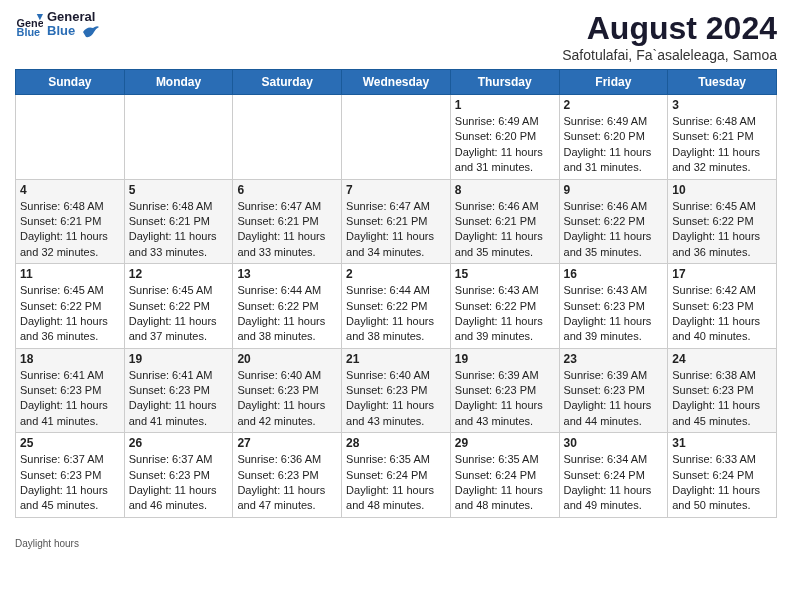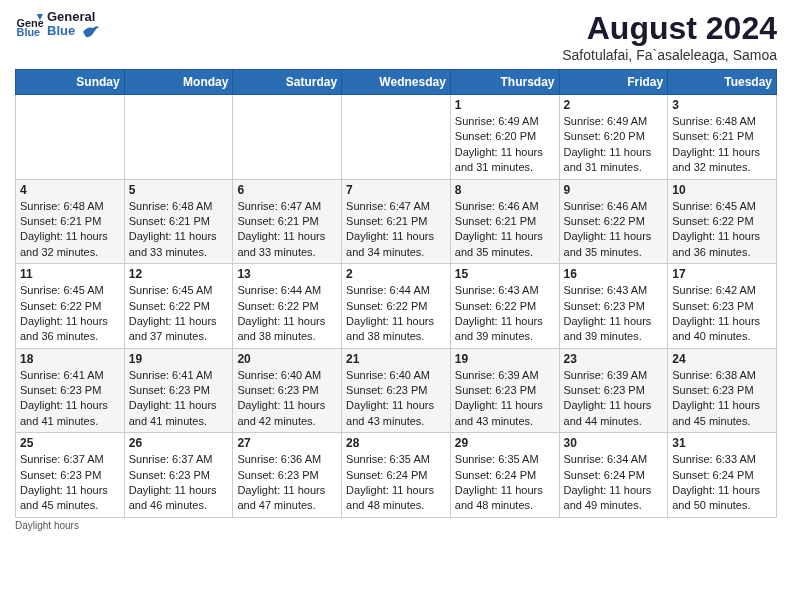--- a/index.html
+++ b/index.html
@@ -45,21 +45,21 @@
     .calendar {
       width: 100%;
       border-collapse: collapse;
     }
     .calendar th {
       background: #2a6db5;
       color: #fff;
       font-size: 12px;
       font-weight: bold;
       padding: 5px 4px;
-      text-align: right;
+      text-align: center;
       border: 1px solid #1a5a9a;
     }
     .calendar td {
       border: 1px solid #ccc;
       vertical-align: top;
       padding: 3px 4px;
       width: calc(100% / 7);
       height: 78px;
       font-size: 10px;
       color: #222;
@@ -76,21 +76,21 @@
     }
     .day-info {
       font-size: 11px;
       line-height: 1.4;
       color: #222;
     }
     .empty-cell {
       background: #fff !important;
     }
     .footer {
-      margin-top: 2px;
+      margin-top: 20px;
       font-size: 10px;
       color: #555;
     }
   </style>
 </head>
 <body>
 
 <div class="page">
   <div class="header">
     <div class="logo">

